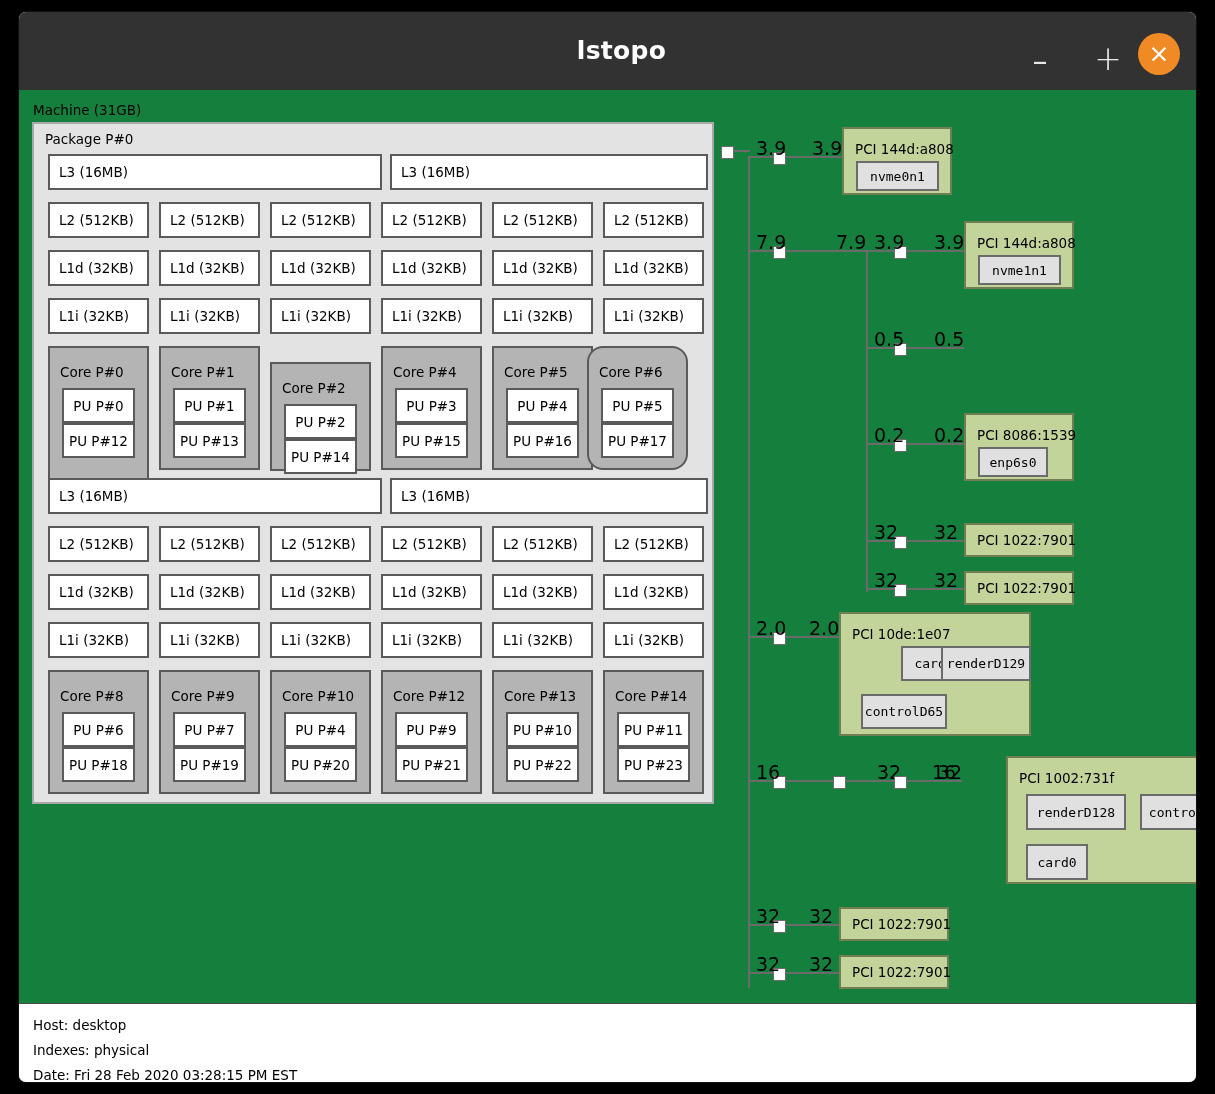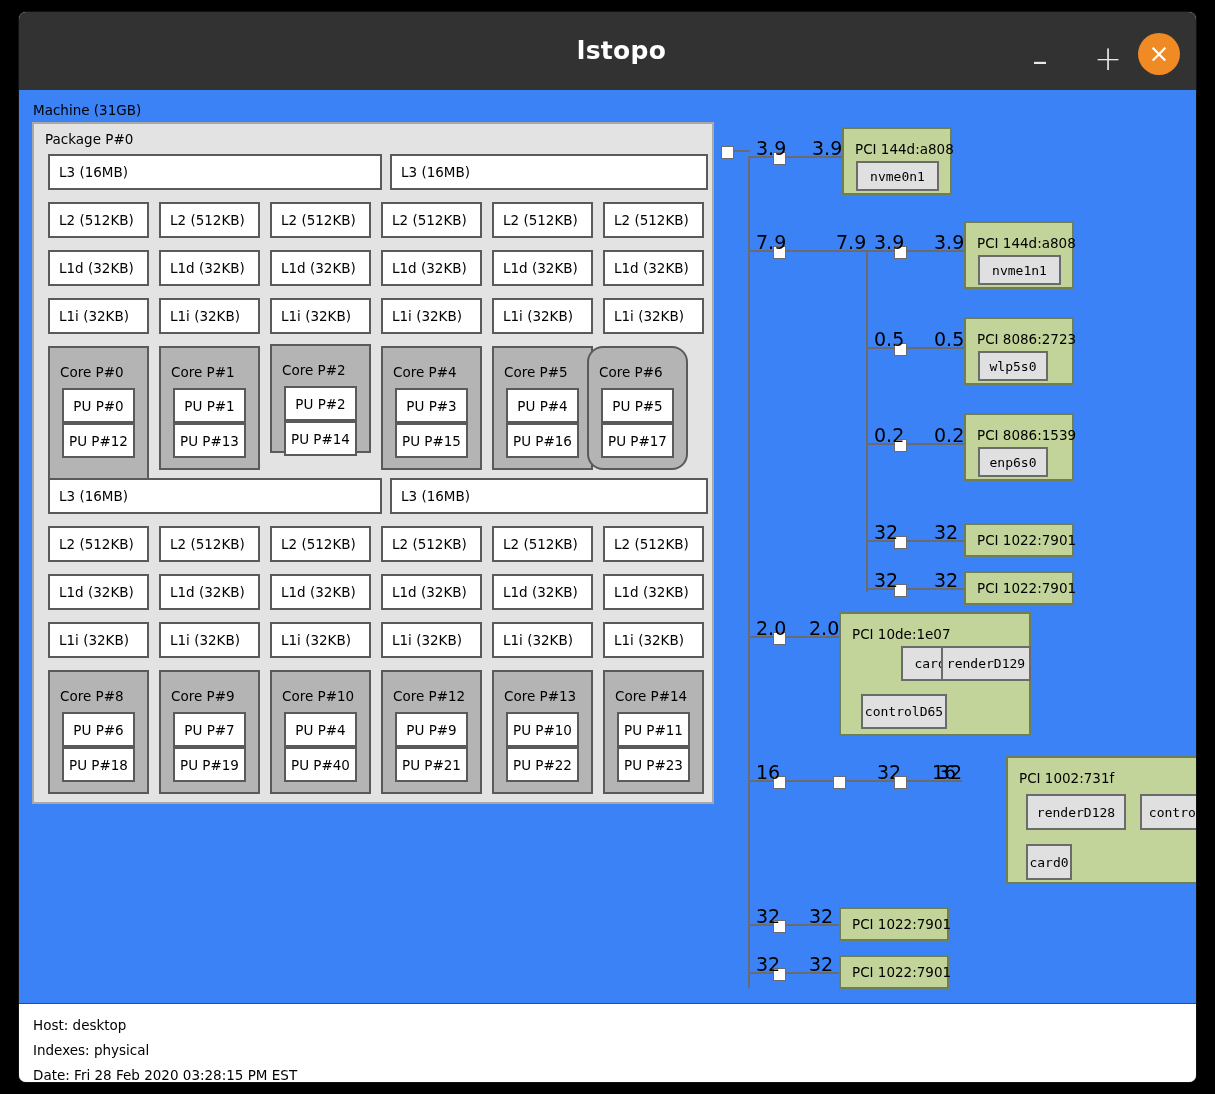--- a/index.html
+++ b/index.html
@@ -69,21 +69,21 @@
     font-weight: 500;
   }
 
   
   #canvas {
     position: absolute;
     left: 0;
     top: 78px;
     width: 1177px;
     height: 992px;
-    background: #3b82f6;
+    background: #15803d;
     text-decoration: underline;
   }
 
   
   .lbl {
     position: absolute;
     font-size: 13.5px;
     color: #000000;
     white-space: nowrap;
   }
@@ -296,21 +296,21 @@
           </div>
           <div class="box core" style="left: 125px; top: 222px; width: 101px; height: 124px;">
             <div class="cap">Core P#1</div>
             <div class="box pu" style="left: 12px; top: 40px; width: 73px; height: 35px;">
               <div class="cap">PU P#1</div>
             </div>
             <div class="box pu" style="left: 12px; top: 75px; width: 73px; height: 35px;">
               <div class="cap">PU P#13</div>
             </div>
           </div>
-          <div class="box core" style="left: 236px; top: 220px; width: 101px; height: 109px;">
+          <div class="box core" style="left: 236px; top: 238px; width: 101px; height: 109px;">
             <div class="cap">Core P#2</div>
             <div class="box pu" style="left: 12px; top: 40px; width: 73px; height: 35px;">
               <div class="cap">PU P#2</div>
             </div>
             <div class="box pu" style="left: 12px; top: 75px; width: 73px; height: 35px;">
               <div class="cap">PU P#14</div>
             </div>
           </div>
           <div class="box core" style="left: 347px; top: 222px; width: 101px; height: 124px;">
             <div class="cap">Core P#4</div>
@@ -416,21 +416,21 @@
             <div class="box pu" style="left: 12px; top: 75px; width: 73px; height: 35px;">
               <div class="cap">PU P#19</div>
             </div>
           </div>
           <div class="box core" style="left: 236px; top: 546px; width: 101px; height: 124px;">
             <div class="cap">Core P#10</div>
             <div class="box pu" style="left: 12px; top: 40px; width: 73px; height: 35px;">
               <div class="cap">PU P#4</div>
             </div>
             <div class="box pu" style="left: 12px; top: 75px; width: 73px; height: 35px;">
-              <div class="cap">PU P#40</div>
+              <div class="cap">PU P#20</div>
             </div>
           </div>
           <div class="box core" style="left: 347px; top: 546px; width: 101px; height: 124px;">
             <div class="cap">Core P#12</div>
             <div class="box pu" style="left: 12px; top: 40px; width: 73px; height: 35px;">
               <div class="cap">PU P#9</div>
             </div>
             <div class="box pu" style="left: 12px; top: 75px; width: 73px; height: 35px;">
               <div class="cap">PU P#21</div>
             </div>
@@ -510,45 +510,41 @@
         <div class="tnode" style="left: 875px; top: 686px;"></div>
         <div class="tlabel" style="left: 919px; top: 671px;">32</div>
         <div class="pci multi" style="left: 823px; top: 37px; width: 110px; height: 68px;">
           <div class="pci-title">PCI 144d:a808</div>
           <div class="osdev" style="left: 12px; top: 32px; width: 83px; height: 30px;">nvme0n1</div>
         </div>
         <div class="pci multi" style="left: 945px; top: 131px; width: 110px; height: 68px;">
           <div class="pci-title">PCI 144d:a808</div>
           <div class="osdev" style="left: 12px; top: 32px; width: 83px; height: 30px;">nvme1n1</div>
         </div>
-        <div class="pci multi" style="left: 945px; top: 227px; width: 110px; height: 68px;">
-          <div class="pci-title">PCI 8086:2723</div>
-          <div class="osdev" style="left: 12px; top: 32px; width: 70px; height: 30px;">wlp5s0</div>
-        </div>
         <div class="pci multi" style="left: 945px; top: 323px; width: 110px; height: 68px;">
           <div class="pci-title">PCI 8086:1539</div>
           <div class="osdev" style="left: 12px; top: 32px; width: 70px; height: 30px;">enp6s0</div>
         </div>
         <div class="pci single" style="left: 945px; top: 433px; width: 110px; height: 34px;">
           <div class="pci-title">PCI 1022:7901</div>
         </div>
         <div class="pci single" style="left: 945px; top: 481px; width: 110px; height: 34px;">
           <div class="pci-title">PCI 1022:7901</div>
         </div>
         <div class="pci multi" style="left: 820px; top: 522px; width: 192px; height: 124px; padding-left: 9px;">
           <div class="pci-title">PCI 10de:1e07</div>
           <div class="osdev" style="left: 20px; top: 32px; width: 66px; height: 35px; margin-left: 40px;">card1</div>
           <div class="osdev" style="left: 100px; top: 32px; width: 90px; height: 35px;">renderD129</div>
           <div class="osdev" style="left: 20px; top: 80px; width: 86px; height: 35px;">controlD65</div>
         </div>
         <div class="pci multi" style="left: 943px; top: 666px; width: 222px; height: 128px; margin-left: 44px;">
           <div class="pci-title">PCI 1002:731f</div>
           <div class="osdev" style="left: 18px; top: 36px; width: 100px; height: 36px;">renderD128</div>
           <div class="osdev" style="left: 132px; top: 36px; width: 96px; height: 36px;">controlD64</div>
-          <div class="osdev" style="left: 18px; top: 86px; width: 46px; height: 36px;">card0</div>
+          <div class="osdev" style="left: 18px; top: 86px; width: 62px; height: 36px;">card0</div>
         </div>
         <div class="pci single" style="left: 820px; top: 817px; width: 110px; height: 34px;">
           <div class="pci-title">PCI 1022:7901</div>
         </div>
         <div class="pci single" style="left: 820px; top: 865px; width: 110px; height: 34px;">
           <div class="pci-title">PCI 1022:7901</div>
         </div>
       </div>
 
     <div id="footer">

